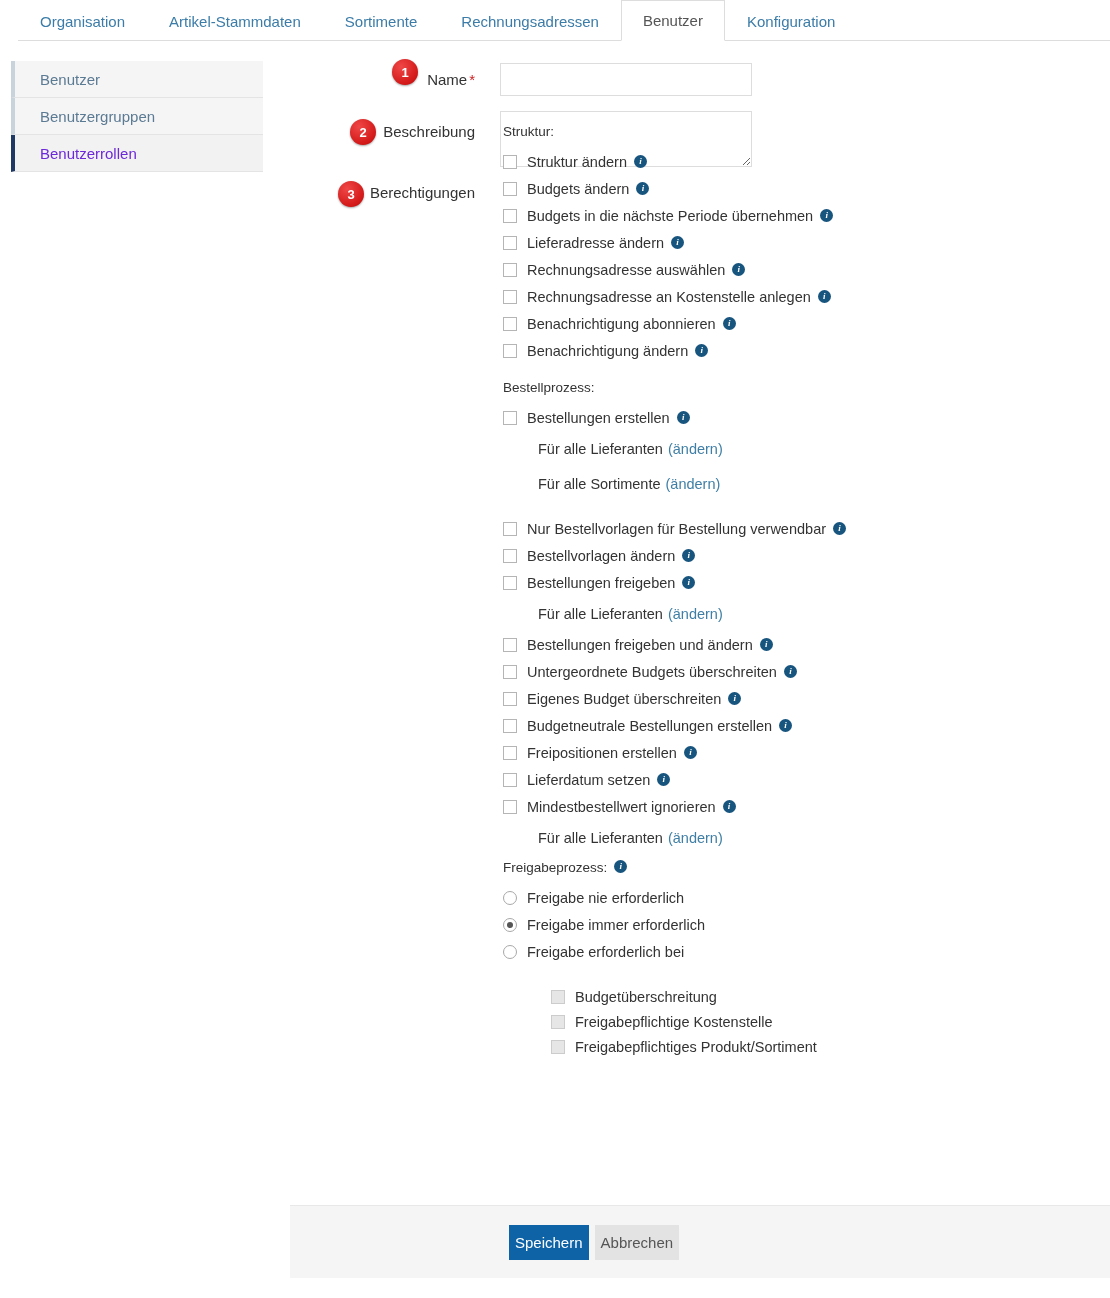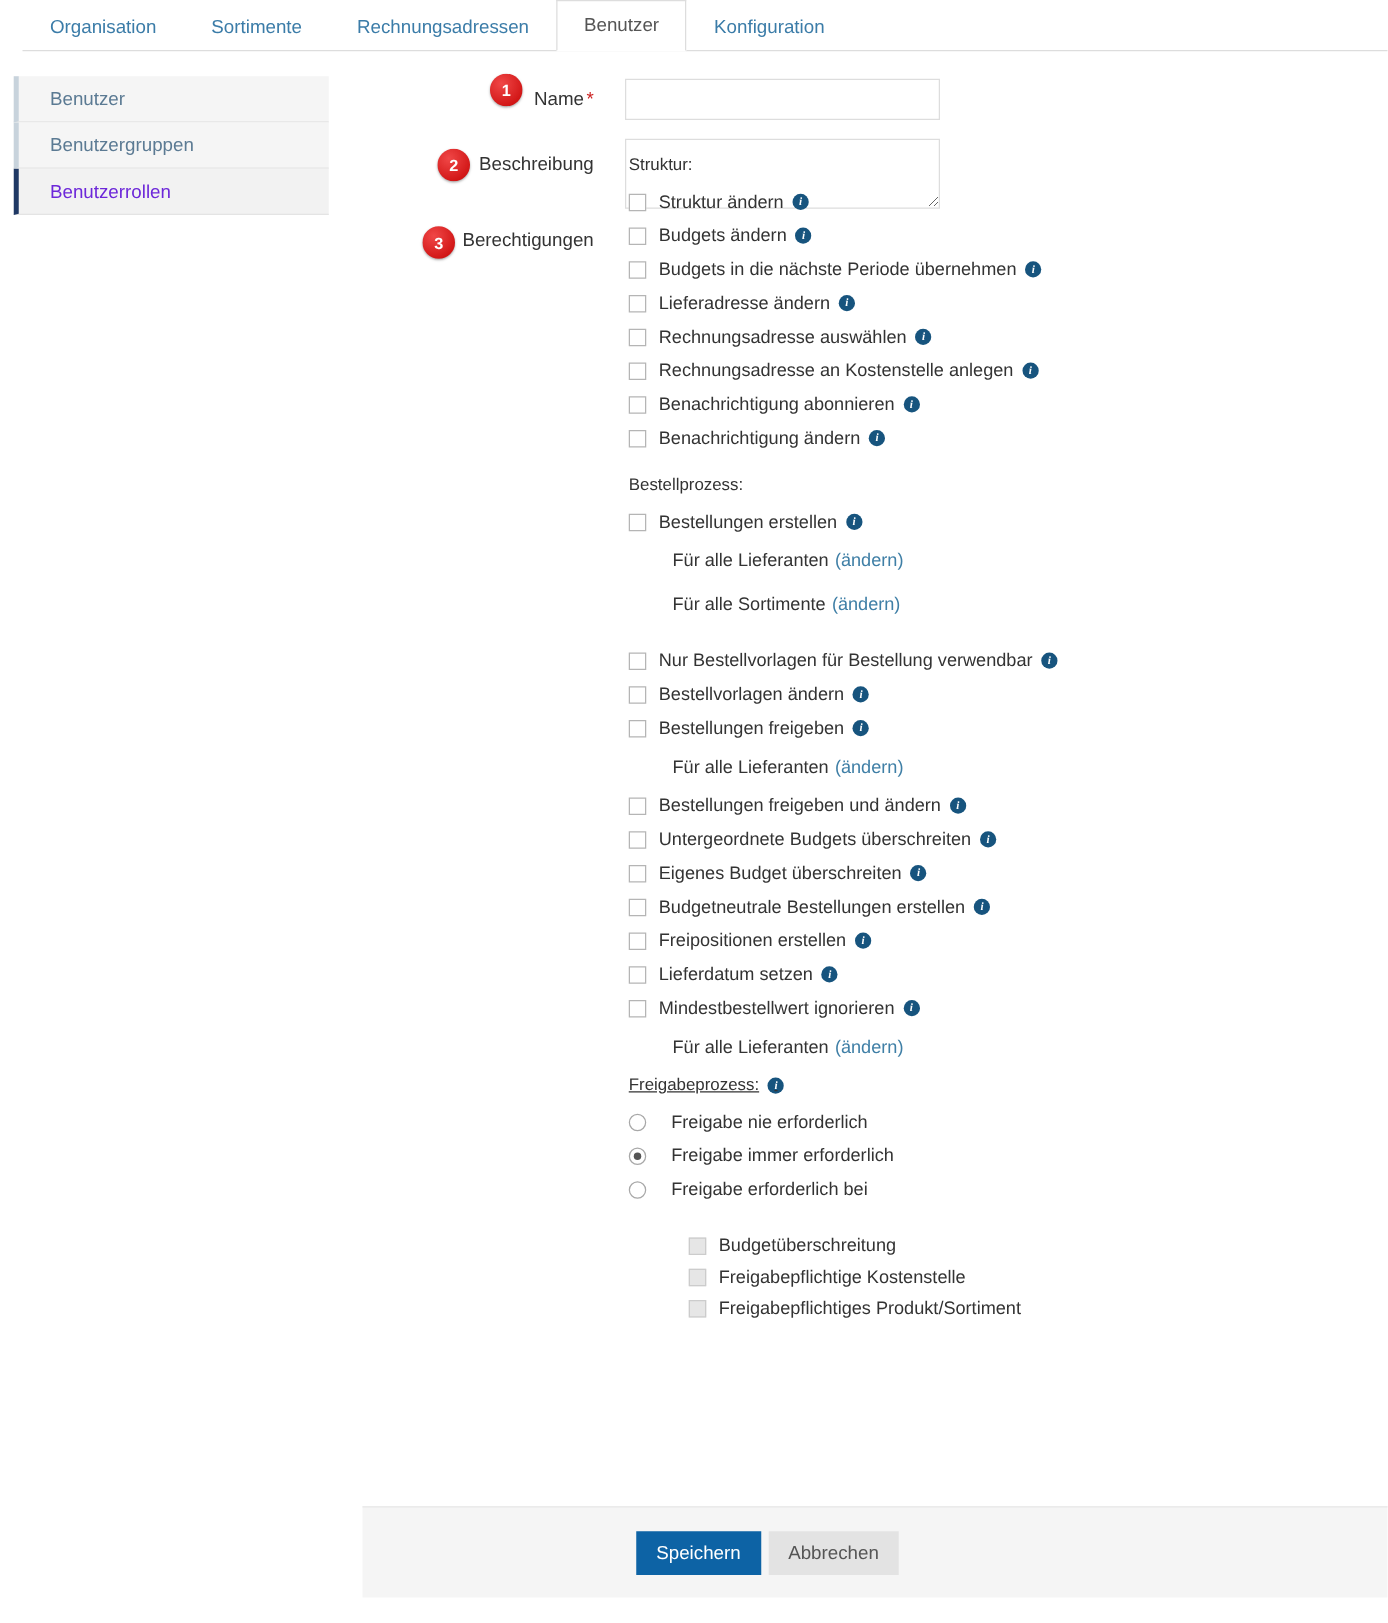--- a/index.html
+++ b/index.html
@@ -204,21 +204,20 @@
   }
   .spacer-8 { height: 8px; }
   .spacer-14 { height: 14px; }
 
   .rb-row {
     display: flex;
     align-items: center;
     height: 27px;
     font-size: 14.5px;
     color: #333333;
-    gap: 10px;
   }
   .rb {
     width: 14px; height: 14px;
     border: 1px solid #a8a8a8;
     border-radius: 50%;
     background: #ffffff;
     margin-right: 10px;
     flex: 0 0 auto;
     position: relative;
     cursor: pointer;
@@ -250,31 +249,32 @@
     display: flex;
     align-items: center;
     padding-left: 219px;
   }
   .btn {
     height: 35px;
     font-size: 15px;
     font-family: "Liberation Sans", sans-serif;
     border: none;
     cursor: pointer;
-    padding: 0 16px;
+    padding: 0 6px;
   }
   .btn-primary { background: #0d63a5; color: #ffffff; }
   .btn-secondary { background: #e3e3e3; color: #555555; margin-left: 6px; }
 </style>
 </head>
 <body>
 
 <div class="tabbar">
   <div class="tabs">
     <div class="tab">Organisation</div>
+    <div class="tab">Artikel-Stammdaten</div>
     <div class="tab">Sortimente</div>
     <div class="tab">Rechnungsadressen</div>
     <div class="tab active">Benutzer</div>
     <div class="tab">Konfiguration</div>
   </div>
   <div class="tabline"></div>
 </div>
 
 <div class="sidebar">
   <div class="side-item">
@@ -435,21 +435,21 @@
     <span class="cb"></span>
     <span class="cb-label">Mindestbestellwert ignorieren</span>
     <span class="info">i</span>
   </div>
 
   <div class="sub-row">
     <span>Für alle Lieferanten</span>
     <span class="chg-link">(ändern)</span>
   </div>
 
-  <div class="group-head" style="margin-top:5px; display:flex; align-items:flex-end;text-decoration:underline;">
+  <div class="group-head" style="margin-top:5px; display:flex; align-items:flex-start;">
     <span>Freigabeprozess:</span>
     <span class="info">i</span>
   </div>
 
   <div class="rb-row">
     <span class="rb"></span>
     <span>Freigabe nie erforderlich</span>
   </div>
   <div class="rb-row">
     <span class="rb checked"></span>

